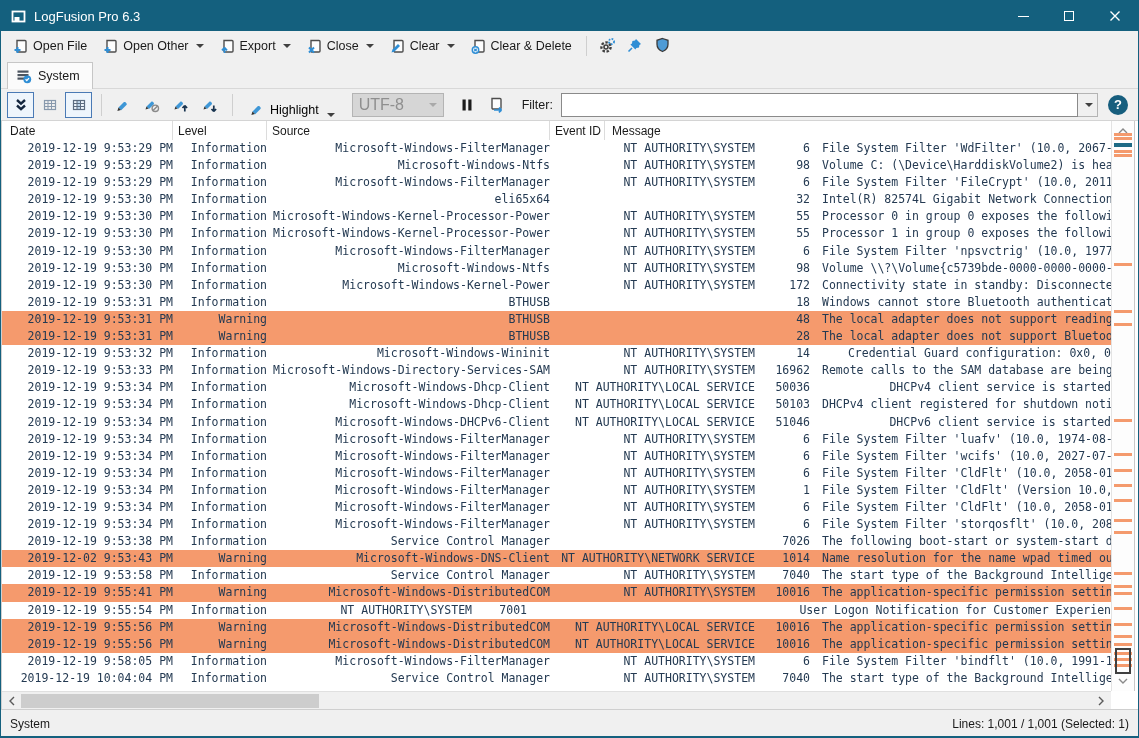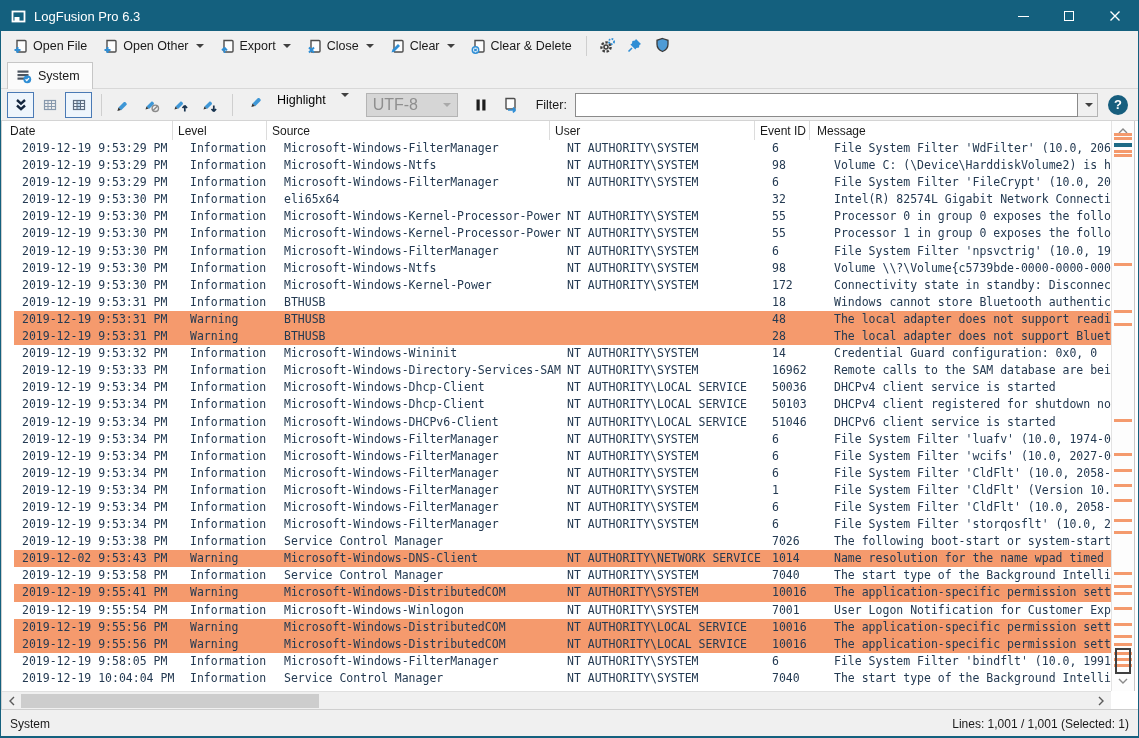--- a/index.html
+++ b/index.html
@@ -24,36 +24,36 @@
 
   
   .tabbar { position:absolute; left:0; top:59px; right:0; height:29px; background:#f0f0f0; display:flex; align-items:flex-end; padding-left:6px; border-bottom:1px solid #d8d8d8; }
   .tab { display:flex; align-items:center; gap:6px; height:27px; padding:0 12px 0 8px; background:#fbfbfb; border:1px solid #c6c6c6; border-bottom:none; font-size:12.5px; color:#1a1a1a; position:relative; top:1px; }
 
   
   .viewbar { position:absolute; left:0; top:88px; right:0; height:32px; background:#f0f0f0; display:flex; align-items:center; padding-left:6px; border-bottom:1px solid #d4d4d4; }
   .vb-btn { width:27px; height:26px; display:flex; align-items:center; justify-content:center; border:1px solid transparent; margin-right:2px; }
   .vb-btn.toggled { border-color:#4a7ab5; background:#eef5fc; }
   .vb-sep { width:1px; height:22px; background:#cfcfcf; margin:0 7px; }
-  .vb-highlight { display:flex; align-items:flex-start; gap:12px; height:26px; padding:0 8px; font-size:12.5px; border:1px solid transparent; }
+  .vb-highlight { display:flex; align-items:flex-end; gap:5px; height:26px; padding:0 8px; font-size:12.5px; border:1px solid transparent; }
   .vb-combo { width:92px; height:24px; margin-left:8px; background:#d6d6d6; border:1px solid #b4b4b4; color:#8f8f8f; font-size:16px; display:flex; align-items:center; padding:0 6px; justify-content:space-between; }
   .combo-caret { width:0; height:0; border-left:4px solid transparent; border-right:4px solid transparent; border-top:4px solid #a9a9a9; }
   .filter-label { font-size:12.5px; margin:0 8px 0 10px; color:#1a1a1a; }
   .filter-wrap { display:flex; align-items:center; flex:1; margin-right:6px; }
   .filter-input { flex:1; height:24px; border:1px solid #8a8a8a; background:#fff; font-size:12px; padding:0 5px; font-family:"Liberation Sans",sans-serif; outline:none; }
   .filter-caret-btn { width:20px; height:24px; display:flex; align-items:center; justify-content:center; background:#f0f0f0; border:1px solid #b4b4b4; border-left:none; }
   .help-btn { width:20px; height:20px; border-radius:50%; background:#175e7e; color:#fff; font-weight:bold; font-size:13px; display:flex; align-items:center; justify-content:center; margin:0 10px 0 4px; }
 
   
   .content { position:absolute; left:0; top:120px; width:1139px; height:588px; background:#fff; border-left:1px solid #d0d0d0; }
   .grid-header { position:absolute; left:0; top:0; height:19px; width:1109px; display:flex; background:#fff; font-size:12px; color:#1a1a1a; }
   .hcell { display:flex; align-items:center; padding-left:8px; border-right:1px solid #dcdcdc; height:19px; }
   .c-date{width:171px;} .c-level{width:94px;} .c-source{width:283px;} .c-user{width:205px;} .c-event{width:55px;} .c-msg{flex:1; border-right:none;}
   .hcell.c-level,.hcell.c-source,.hcell.c-user,.hcell.c-event{padding-left:5px;} .hcell.c-msg{padding-left:7px;}
-  .grid-body { position:absolute; left:12px; top:19px; width:1109px; height:551px; overflow:hidden; font-family:"DejaVu Sans Mono","Liberation Mono",monospace; font-size:11.5px; color:#243a52; }
+  .grid-body { position:absolute; left:0; top:19px; width:1109px; height:551px; overflow:hidden; font-family:"DejaVu Sans Mono","Liberation Mono",monospace; font-size:11.5px; color:#243a52;text-align:right; }
   .row { display:flex; height:17.1px; line-height:17.1px; white-space:nowrap; }
   .row.warning { background:#f59a6d; }
   .cell { overflow:hidden; flex-shrink:0; }
   .cell.c-date{padding-left:8px;} .cell.c-level{padding-left:5px;} .cell.c-source{padding-left:5px;} .cell.c-user{padding-left:5px;} .cell.c-event{padding-left:5px;}
   .cell.c-msg{flex:1 1 auto; padding-left:12px;}
 
   
   .vscroll { position:absolute; left:1109px; top:0; width:24px; height:570px; background:#fdfdfd; border-left:1px solid #e3e3e3; border-right:1px solid #c9c9c9; }
   .vs-arrow { position:absolute; left:0; width:22px; height:16px; display:flex; align-items:center; justify-content:center; }
   .vs-arrow.up{top:2px;} .vs-arrow.down{bottom:2px;}
@@ -263,21 +263,20 @@
     <div class="help-btn">
         <span>?</span>
       </div>
   </div>
 
   <div class="content">
     <div class="grid-header">
       <div class="hcell c-date">Date</div>
       <div class="hcell c-level">Level</div>
       <div class="hcell c-source">Source</div>
-      <div class="hcell c-user">User</div>
       <div class="hcell c-event">Event ID</div>
       <div class="hcell c-msg">Message</div>
     </div>
     <div class="grid-body" id="rows">
         <div class="row">
           <div class="cell c-date">2019-12-19 9:53:29 PM</div>
           <div class="cell c-level">Information</div>
           <div class="cell c-source">Microsoft-Windows-FilterManager</div>
           <div class="cell c-user">NT AUTHORITY\SYSTEM</div>
           <div class="cell c-event">6</div>
@@ -487,21 +486,20 @@
           <div class="cell c-date">2019-12-19 9:55:41 PM</div>
           <div class="cell c-level">Warning</div>
           <div class="cell c-source">Microsoft-Windows-DistributedCOM</div>
           <div class="cell c-user">NT AUTHORITY\SYSTEM</div>
           <div class="cell c-event">10016</div>
           <div class="cell c-msg">The application-specific permission settings </div>
         </div>
         <div class="row">
           <div class="cell c-date">2019-12-19 9:55:54 PM</div>
           <div class="cell c-level">Information</div>
-          <div class="cell c-source">Microsoft-Windows-Winlogon</div>
           <div class="cell c-user">NT AUTHORITY\SYSTEM</div>
           <div class="cell c-event">7001</div>
           <div class="cell c-msg">User Logon Notification for Customer Experien</div>
         </div>
         <div class="row warning">
           <div class="cell c-date">2019-12-19 9:55:56 PM</div>
           <div class="cell c-level">Warning</div>
           <div class="cell c-source">Microsoft-Windows-DistributedCOM</div>
           <div class="cell c-user">NT AUTHORITY\LOCAL SERVICE</div>
           <div class="cell c-event">10016</div>

